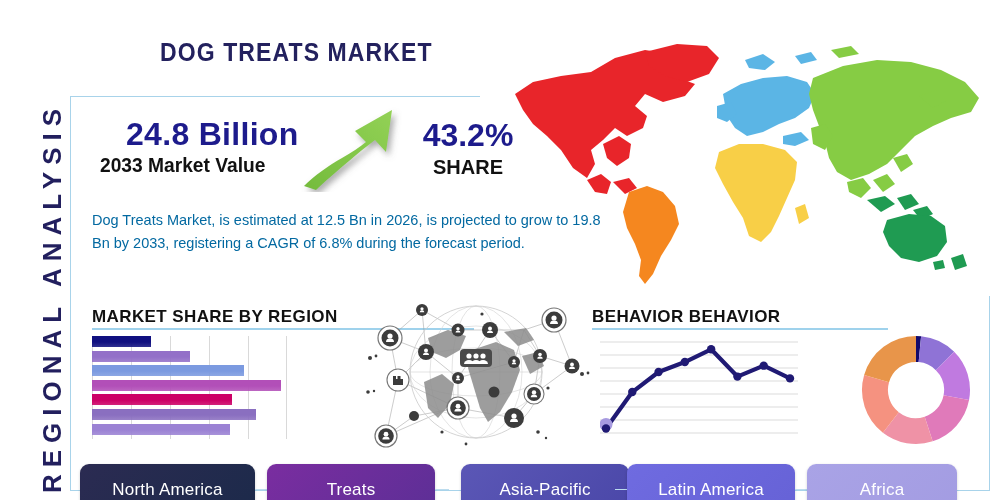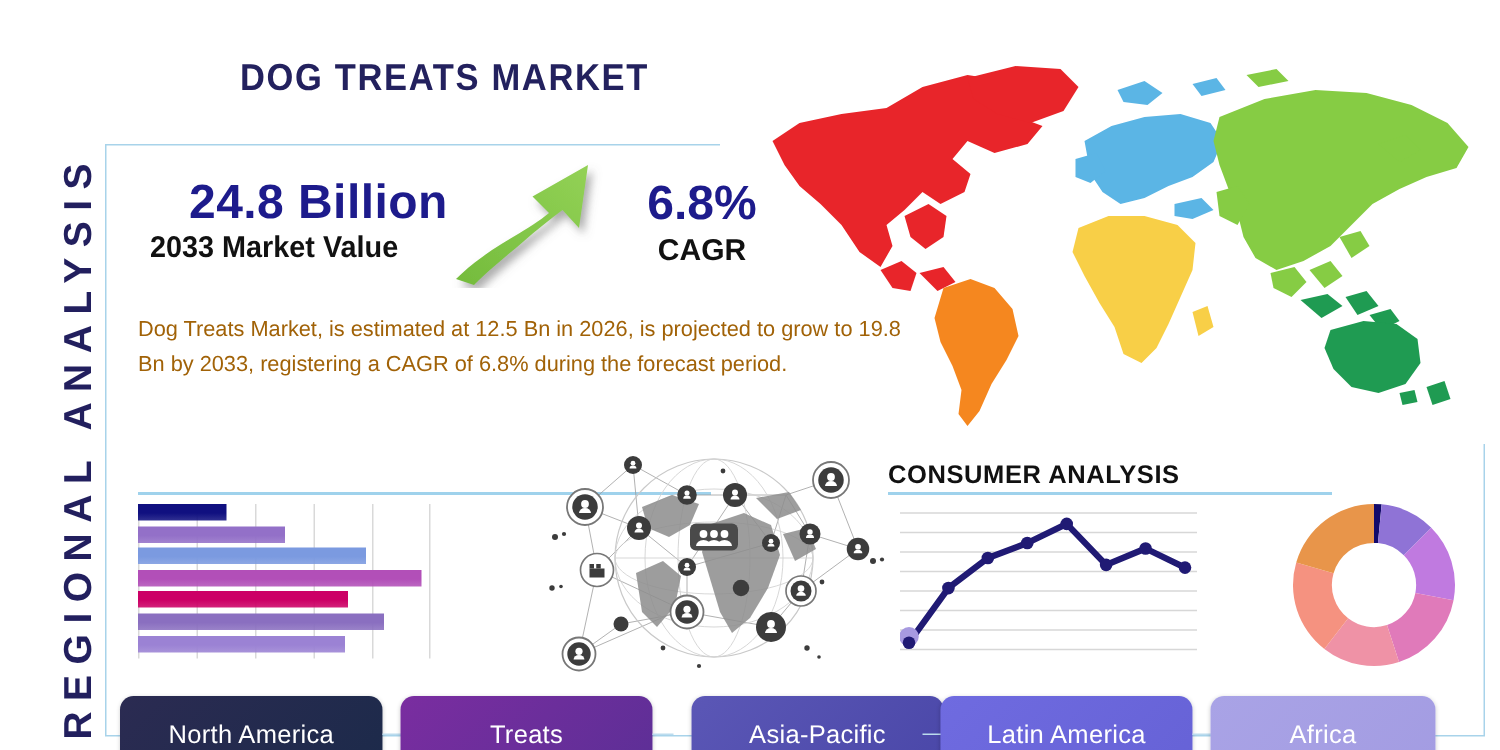--- a/index.html
+++ b/index.html
@@ -56,21 +56,21 @@
     font-family:"Liberation Sans Narrow","Liberation Sans",sans-serif;
     font-size:32px;font-weight:bold;color:#1d1b8c;line-height:38px;
   }
   .cagr-caption{font-size:20px;font-weight:bold;color:#111;line-height:26px;}
 
   .arrow-wrap{position:absolute;left:300px;top:82px;width:110px;height:86px;}
 
   
   .body-text{
     position:absolute;left:92px;top:185px;width:510px;
-    font-size:14.5px;line-height:23px;color:#a16207;
+    font-size:14.5px;line-height:23px;color:#0369a1;
   }
 
   
   .world-map{position:absolute;left:495px;top:8px;width:500px;height:262px;}
 
   
   .sec-head{
     position:absolute;
     font-family:"Liberation Sans Narrow","Liberation Sans",sans-serif;
     font-size:17px;font-weight:bold;letter-spacing:.4px;color:#111;
@@ -131,22 +131,22 @@
         <filter id="arrShadow" x="-30%" y="-30%" width="180%" height="180%">
           <feDropShadow dx="3" dy="4" stdDeviation="3" flood-color="#6b6b6b" flood-opacity="0.55"></feDropShadow>
         </filter>
       </defs>
       <path filter="url(#arrShadow)" fill="url(#grnGrad)" d="M4,80 C14,70 28,60 42,52 C52,46 60,41 66,36 L55,25 L92,4 L86,46 L75,34
            C67,40 58,47 49,55 C36,66 24,76 16,84 Z"></path>
     </svg>
   </div>
 
   <div class="cagr">
-    <div class="cagr-value">6.8%</div>
-    <div class="cagr-caption">CAGR</div>
+    <div class="cagr-value">43.2%</div>
+    <div class="cagr-caption">SHARE</div>
   </div>
 
   <div class="body-text">Dog Treats Market, is estimated at 12.5 Bn in 2026, is projected to grow to 19.8 Bn by 2033, registering a CAGR of 6.8% during the forecast period.</div>
 
   <div class="world-map">
     <svg width="500" height="262" viewBox="0 0 500 262">
 
       <path fill="#e8252a" d="M20,62 L38,50 L66,44 L96,40 L120,26 L150,18 L176,22 L196,18
         L214,26 L206,40 L184,46 L200,52 L190,64 L168,70 L150,62 L140,74 L152,84 L148,96
         L132,104 L120,96 L108,108 L96,118 L100,132 L92,146 L78,136 L66,118 L52,104
@@ -185,20 +185,21 @@
       <path fill="#1f9b52" d="M392,188 L414,182 L436,184 L450,194 L452,210 L442,224
         L424,230 L406,226 L394,214 L388,200 Z"></path>
       <path fill="#1f9b52" d="M456,226 L468,222 L472,234 L460,238 Z"></path>
       <path fill="#1f9b52" d="M438,230 L448,228 L450,236 L440,238 Z"></path>
 
       <path fill="#5bb5e5" d="M300,24 L316,20 L322,28 L306,32 Z"></path>
       <path fill="#86cc44" d="M336,18 L356,14 L364,22 L344,26 Z"></path>
     </svg>
   </div>
 
+  <div class="sec-head" style="left:92px;top:283px;">MARKET SHARE BY REGION</div>
   <div class="sec-rule" style="left:92px;top:304px;width:382px;"></div>
 
   <div class="barchart">
     <div class="bar-grid-line" style="left:0px;"></div>
     <div class="bar-grid-line" style="left:39px;"></div>
     <div class="bar-grid-line" style="left:78px;"></div>
     <div class="bar-grid-line" style="left:117px;"></div>
     <div class="bar-grid-line" style="left:156px;"></div>
     <div class="bar-grid-line" style="left:194px;"></div>
     <div id="bars-host">
@@ -368,21 +369,21 @@
         <circle cx="120" cy="18" r="1.6"></circle>
           <circle cx="186" cy="92" r="1.6"></circle>
         <circle cx="80" cy="136" r="1.6"></circle>
           <circle cx="176" cy="136" r="1.8"></circle>
         <circle cx="184" cy="142" r="1.2"></circle>
           <circle cx="104" cy="148" r="1.4"></circle>
       </g>
     </svg>
   </div>
 
-  <div class="sec-head" style="left:592px;top:283px;">CONSUMER ANALYSIS</div>
+  <div class="sec-head" style="left:592px;top:283px;">BEHAVIOR BEHAVIOR</div>
   <div class="sec-rule" style="left:592px;top:304px;width:296px;"></div>
 
   <div class="linechart">
     <svg id="line-svg" width="198" height="105" viewBox="0 0 198 105">
         <line x1="0" x2="198" y1="6" y2="6" stroke="#d7d7d7" stroke-width="0.9"></line>
         <line x1="0" x2="198" y1="19" y2="19" stroke="#d7d7d7" stroke-width="0.9"></line>
         <line x1="0" x2="198" y1="32" y2="32" stroke="#d7d7d7" stroke-width="0.9"></line>
         <line x1="0" x2="198" y1="45" y2="45" stroke="#d7d7d7" stroke-width="0.9"></line>
         <line x1="0" x2="198" y1="58" y2="58" stroke="#d7d7d7" stroke-width="0.9"></line>
         <line x1="0" x2="198" y1="71" y2="71" stroke="#d7d7d7" stroke-width="0.9"></line>

